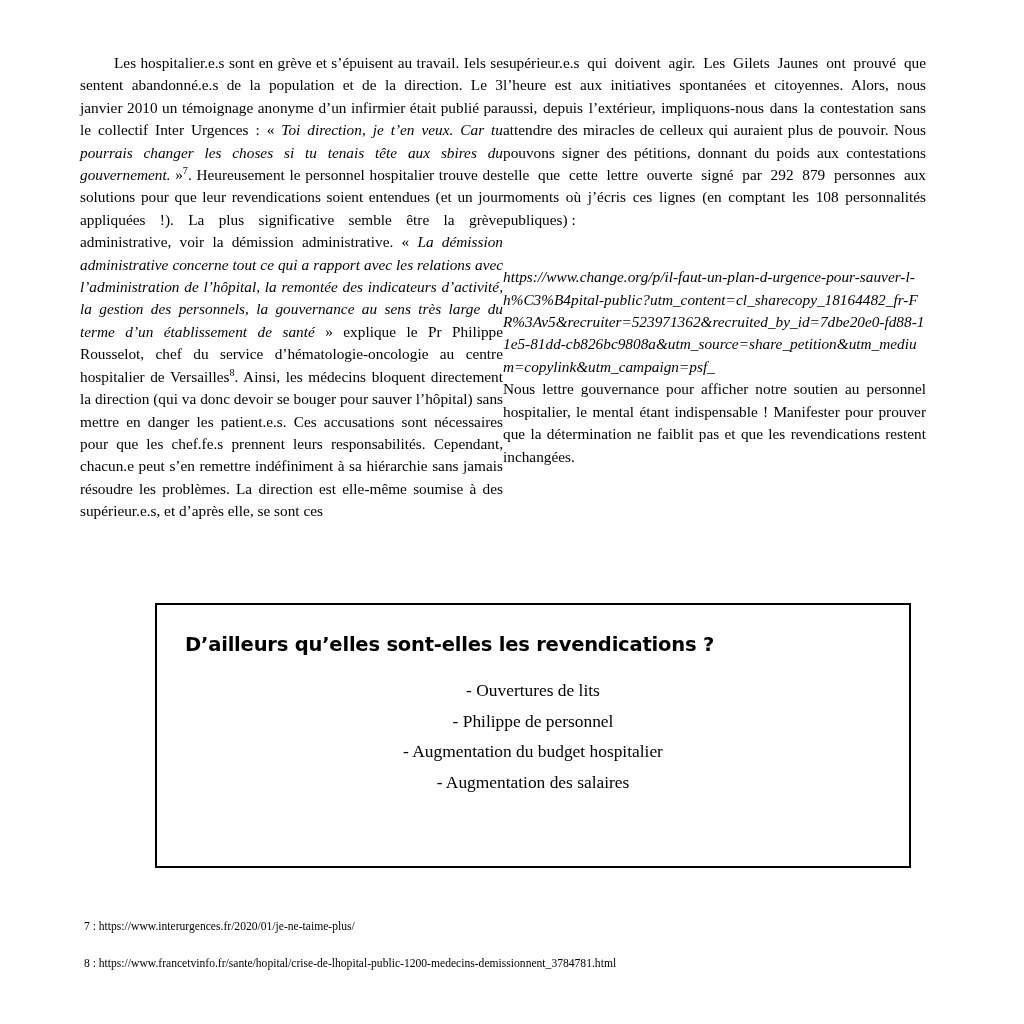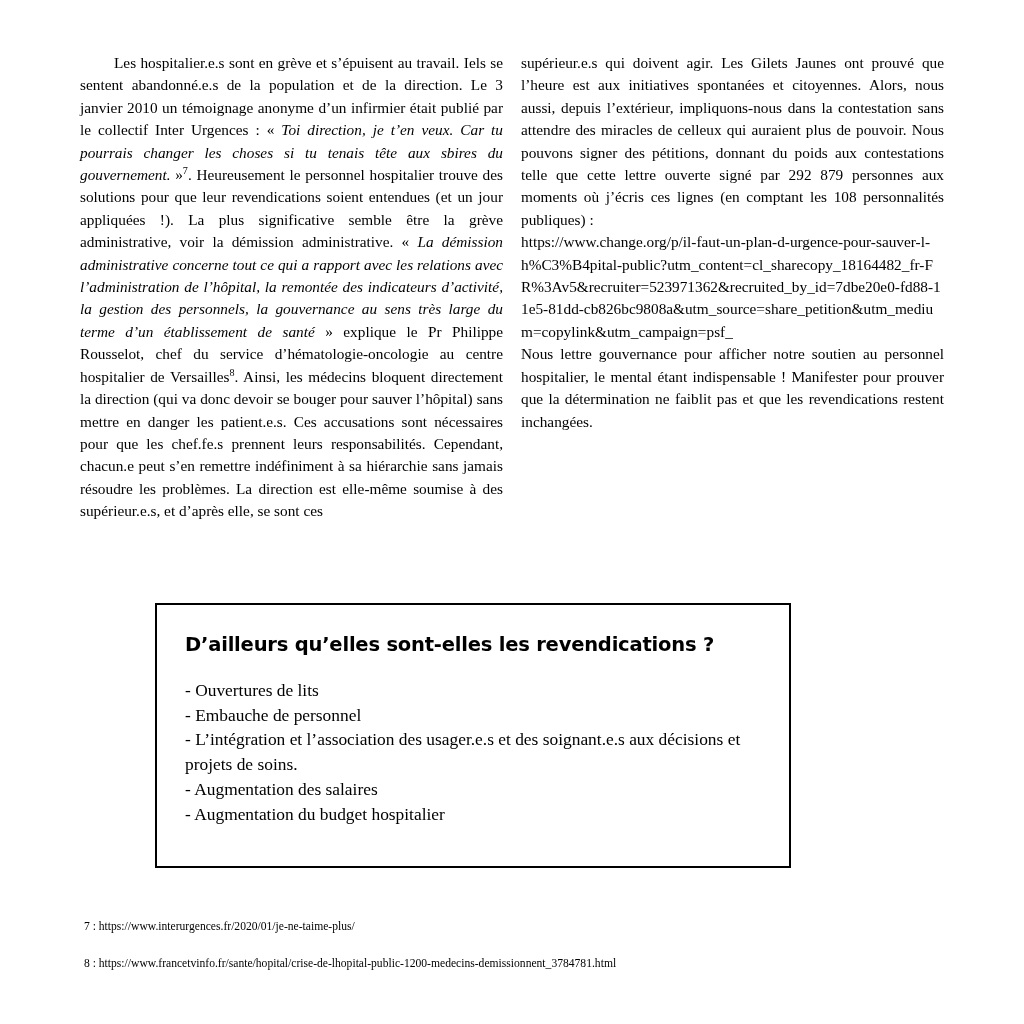--- a/index.html
+++ b/index.html
@@ -20,21 +20,20 @@
     left: 0; top: 0;
     width: 1024px;
     height: 1024px;
   }
   .columns {
     position: absolute;
     left: 80px;
     top: 52px;
     width: 864px;
     display: flex;
-    gap: 18px;
   }
   .col {
     width: 423px;
   }
   .col p {
     margin: 0 0 0 0;
     font-size: 15.3px;
     line-height: 1.465;
     text-align: justify;
     text-justify: inter-word;
@@ -44,56 +43,59 @@
     text-indent: 34px;
   }
   .it { font-style: italic; }
   .bd { font-weight: normal; }
   sup {
     font-size: 0.66em;
     vertical-align: super;
     line-height: 0;
   }
   .url-line {
+    font-style: italic;
     font-size: 15.3px;
     line-height: 1.465;
     text-align: justify;
     word-break: break-all;
+    margin-top: 35px;
   }
   .url-spaced {
     letter-spacing: 1.3px;
   }
 
   
   .callout {
     position: absolute;
     left: 155px;
     top: 603px;
-    width: 636px;
+    width: 756px;
     height: 265px;
     border: 2px solid #000000;
     box-sizing: border-box;
     padding: 28px 28px 20px 28px;
   }
   .callout h2 {
     margin: 0 0 22px 0;
     font-family: "DejaVu Sans", sans-serif;
     font-weight: bold;
     font-size: 19.5px;
     letter-spacing: -0.2px;
   }
   .callout ul {
     list-style: none;
     margin: 0;
     padding: 0;
   }
   .callout li {
     font-size: 17.4px;
     line-height: 1.42;
-    margin: 0;
+    margin: 6px;
+    text-align: center;
   }
 
   
   .footnotes {
     position: absolute;
     left: 84px;
     top: 918px;
     width: 860px;
   }
   .footnotes .fn {
@@ -119,24 +121,23 @@
       <div class="url-line">https://www.change.org/p/il-faut-un-plan-d-urgence-pour-sauver-l-h%C3%B4pital-public?utm_content=cl_sharecopy_18164482_fr-FR%3Av5&amp;recruiter=523971362&amp;recruited_by_id=7dbe20e0-fd88-11e5-81dd-cb826bc9808a&amp;utm_source=share_petition&amp;utm_medium=copylink&amp;utm_campaign=psf_</div>
       <p><span>Nous lettre </span><span class="bd">gouvernance</span><span> pour afficher notre soutien au personnel hospitalier, le mental étant indispensable ! Manifester pour prouver que la détermination ne faiblit pas et que les revendications restent inchangées.</span></p>
     </div>
 
   </div>
 
   <div class="callout">
     <h2>D’ailleurs qu’elles sont-elles les revendications ?</h2>
     <ul>
       <li>- Ouvertures de lits</li>
-      <li>- Embauche de personnel</li>
-      <li>- L’intégration et l’association des usager.e.s et des soignant.e.s aux décisions et projets de soins.</li>
+      <li>- Philippe de personnel</li>
+      <li>- Augmentation du budget hospitalier</li>
       <li>- Augmentation des salaires</li>
-      <li>- Augmentation du budget hospitalier</li>
     </ul>
   </div>
 
   <div class="footnotes">
     <div class="fn">7 : https://www.interurgences.fr/2020/01/je-ne-taime-plus/</div>
     <div class="fn">8 : https://www.francetvinfo.fr/sante/hopital/crise-de-lhopital-public-1200-medecins-demissionnent_3784781.html</div>
   </div>
 
 </div>
 

